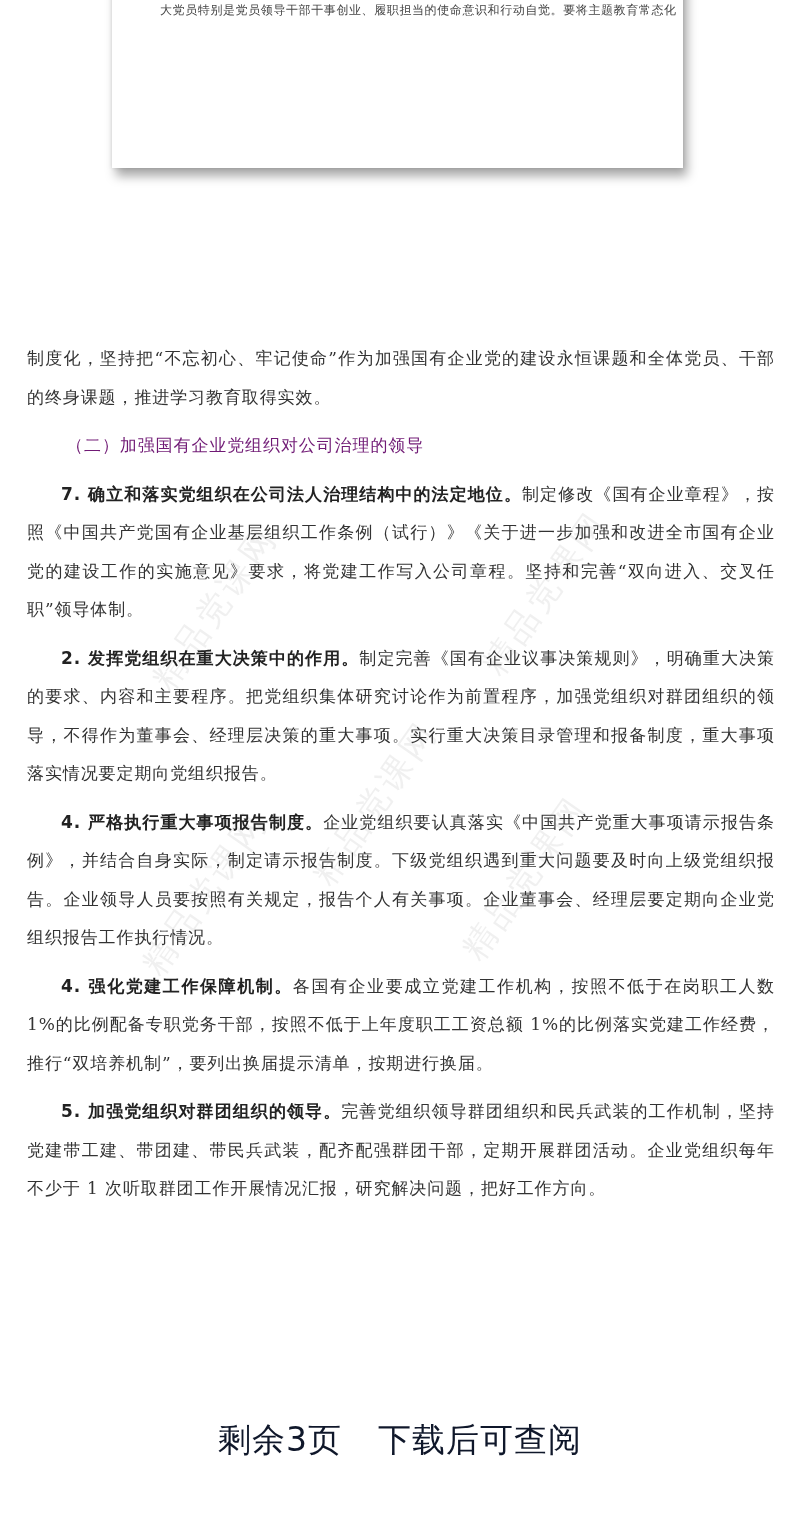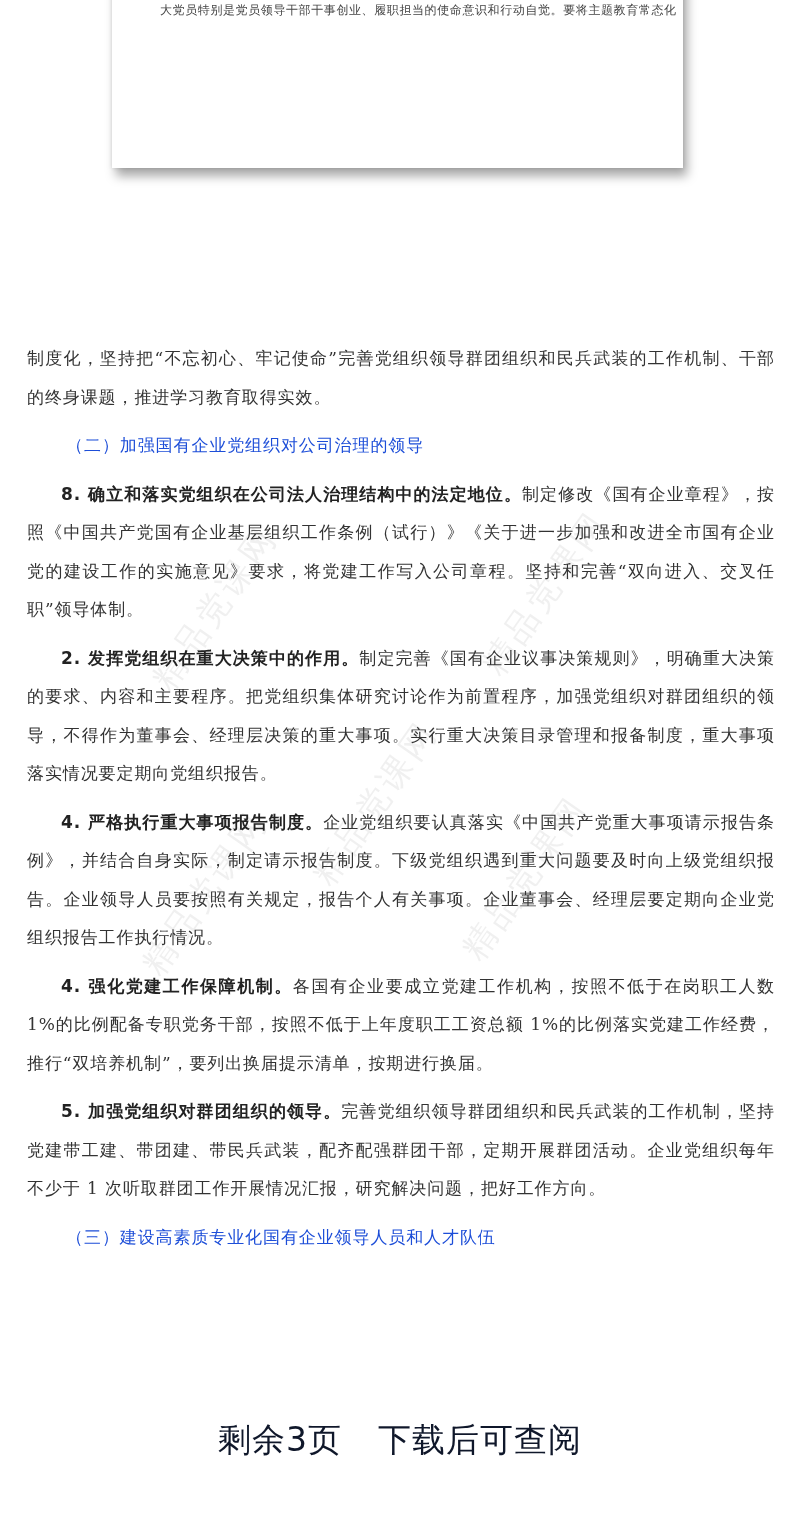--- a/index.html
+++ b/index.html
@@ -47,21 +47,21 @@
       text-align: justify;
     }
     .indent {
       text-indent: 2em;
     }
     .heading {
       margin: 0 0 10px 0;
       padding-left: 2.3em;
       font-family: "DejaVu Sans", "Liberation Sans", sans-serif;
       font-weight: normal;
-      color: #1d4ed8;
+      color: #701a75;
       font-size: 17px;
     }
     .lead {
       font-family: "DejaVu Sans", "Liberation Sans", sans-serif;
       font-weight: bold;
       color: #222;
     }
     .watermark {
       position: absolute;
       font-family: "DejaVu Sans", "Liberation Sans", sans-serif;
@@ -95,33 +95,32 @@
   <div class="page-card-line">大党员特别是党员领导干部干事创业、履职担当的使命意识和行动自觉。要将主题教育常态化</div>
 </div>
 
 <div class="watermark" style="left:120px; top:585px;">精品党课网</div>
 <div class="watermark" style="left:450px; top:570px;">精品党课网</div>
 <div class="watermark" style="left:280px; top:780px;">精品党课网</div>
 <div class="watermark" style="left:430px; top:855px;">精品党课网</div>
 <div class="watermark" style="left:110px; top:870px;">精品党课网</div>
 
 <div class="doc-body">
-  <p class="para">制度化，坚持把“不忘初心、牢记使命”完善党组织领导群团组织和民兵武装的工作机制、干部的终身课题，推进学习教育取得实效。</p>
+  <p class="para">制度化，坚持把“不忘初心、牢记使命”作为加强国有企业党的建设永恒课题和全体党员、干部的终身课题，推进学习教育取得实效。</p>
 
   <p class="heading">（二）加强国有企业党组织对公司治理的领导</p>
 
-  <p class="para indent"><span class="lead">8. 确立和落实党组织在公司法人治理结构中的法定地位。</span><span>制定修改《国有企业章程》，按照《中国共产党国有企业基层组织工作条例（试行）》《关于进一步加强和改进全市国有企业党的建设工作的实施意见》要求，将党建工作写入公司章程。坚持和完善“双向进入、交叉任职”领导体制。</span></p>
+  <p class="para indent"><span class="lead">7. 确立和落实党组织在公司法人治理结构中的法定地位。</span><span>制定修改《国有企业章程》，按照《中国共产党国有企业基层组织工作条例（试行）》《关于进一步加强和改进全市国有企业党的建设工作的实施意见》要求，将党建工作写入公司章程。坚持和完善“双向进入、交叉任职”领导体制。</span></p>
 
   <p class="para indent"><span class="lead">2. 发挥党组织在重大决策中的作用。</span><span>制定完善《国有企业议事决策规则》，明确重大决策的要求、内容和主要程序。把党组织集体研究讨论作为前置程序，加强党组织对群团组织的领导，不得作为董事会、经理层决策的重大事项。实行重大决策目录管理和报备制度，重大事项落实情况要定期向党组织报告。</span></p>
 
   <p class="para indent"><span class="lead">4. 严格执行重大事项报告制度。</span><span>企业党组织要认真落实《中国共产党重大事项请示报告条例》，并结合自身实际，制定请示报告制度。下级党组织遇到重大问题要及时向上级党组织报告。企业领导人员要按照有关规定，报告个人有关事项。企业董事会、经理层要定期向企业党组织报告工作执行情况。</span></p>
 
   <p class="para indent"><span class="lead">4. 强化党建工作保障机制。</span><span>各国有企业要成立党建工作机构，按照不低于在岗职工人数1%的比例配备专职党务干部，按照不低于上年度职工工资总额 1%的比例落实党建工作经费，推行“双培养机制”，要列出换届提示清单，按期进行换届。</span></p>
 
   <p class="para indent"><span class="lead">5. 加强党组织对群团组织的领导。</span><span>完善党组织领导群团组织和民兵武装的工作机制，坚持党建带工建、带团建、带民兵武装，配齐配强群团干部，定期开展群团活动。企业党组织每年不少于 1 次听取群团工作开展情况汇报，研究解决问题，把好工作方向。</span></p>
 
-  <p class="heading">（三）建设高素质专业化国有企业领导人员和人才队伍</p>
 
 </div>
 
 <div class="more-banner">
   <span>剩余3页</span><span class="gap"></span><span>下载后可查阅</span>
 </div>
 
 </body></html>

